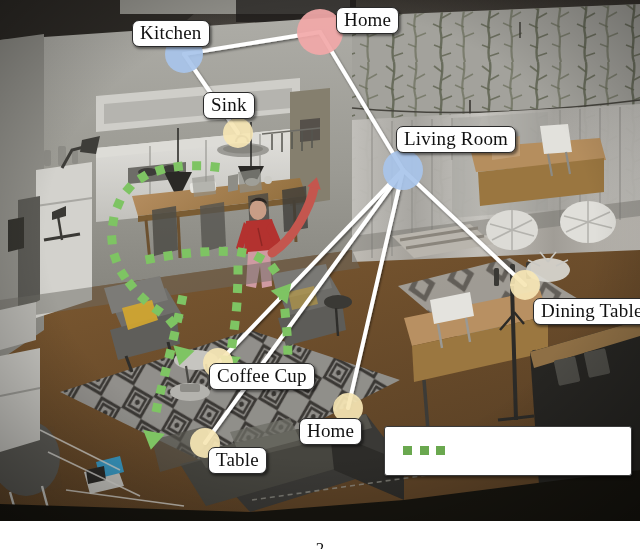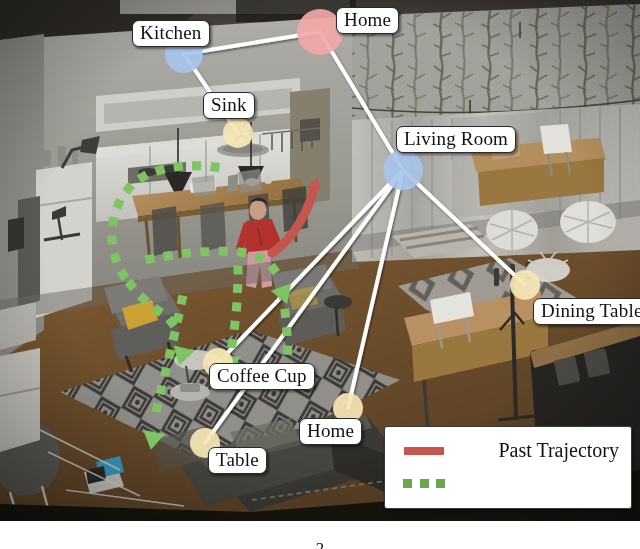--- a/index.html
+++ b/index.html
@@ -522,26 +522,20 @@
         <div class="node-label" style="left: 396px; top: 126px;">Living Room</div>
         <div class="node-label" style="left: 501px; top: 298px; margin-left: 32px;">Dining Table</div>
         <div class="node-label" style="left: 209px; top: 363px;">Coffee Cup</div>
         <div class="node-label" style="left: 299px; top: 418px;">Home</div>
         <div class="node-label" style="left: 208px; top: 447px;">Table</div>
       </div>
 
     <div id="legend">
       <div class="legend-row">
         <div class="legend-swatch">
-          <span class="swatch-solid" id="sw-past" style="background: rgb(196, 86, 78);"></span>
-        </div>
-        <div class="legend-text">Past Trajectory</div>
-      </div>
-      <div class="legend-row">
-        <div class="legend-swatch">
           <span class="swatch-dotted" id="sw-future">
             <span style="background: rgb(106, 168, 79);"></span>
               <span style="background: rgb(106, 168, 79);"></span>
               <span style="background: rgb(106, 168, 79);"></span>
           </span>
         </div>
       </div>
     </div>
 
   </div>

